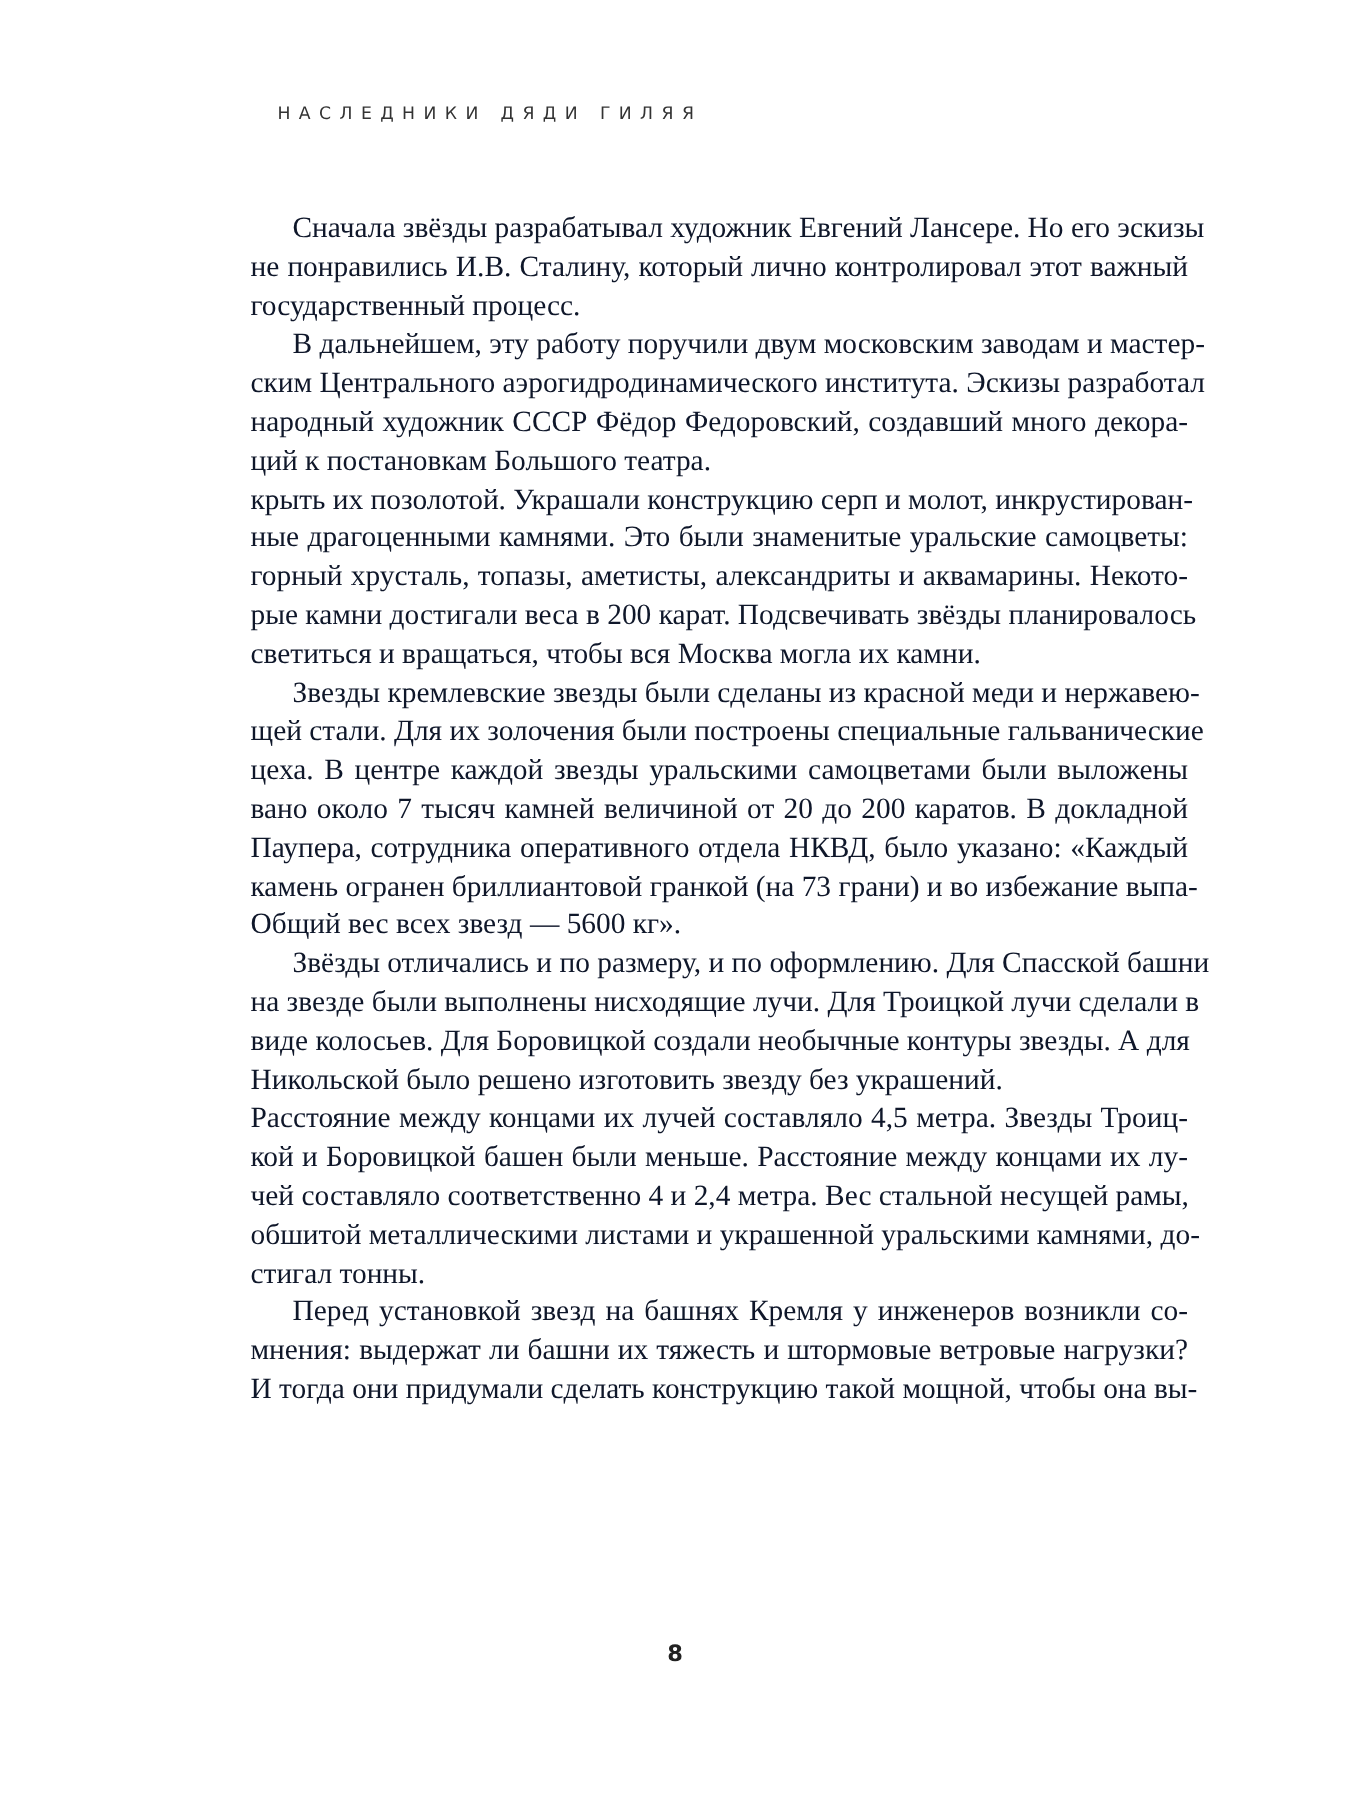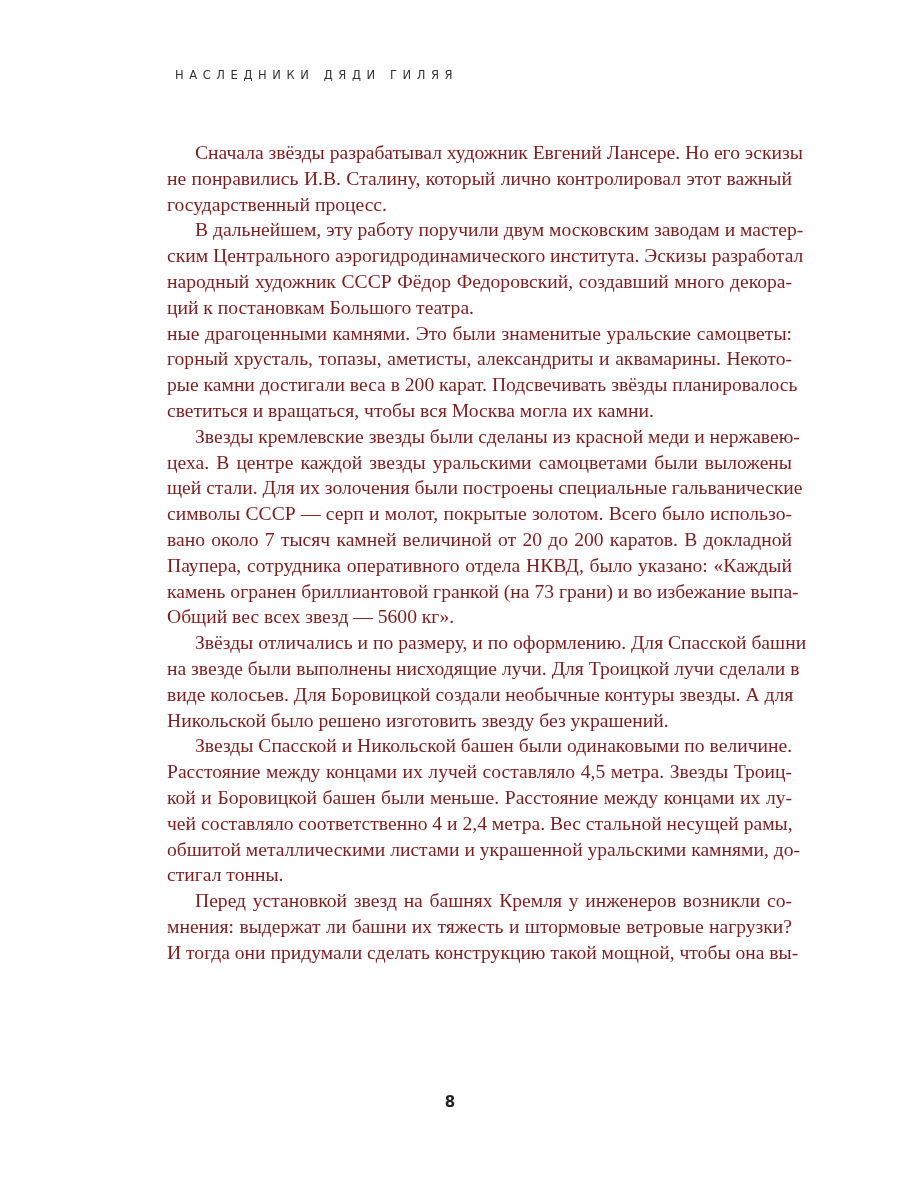--- a/index.html
+++ b/index.html
@@ -1,28 +1,28 @@
 <!DOCTYPE html>
 <html><head>
 <meta charset="utf-8">
 <style>
   html, body { margin: 0; padding: 0; }
   body {
     width: 900px; height: 1200px; background: #ffffff; position: relative;
     overflow: hidden; color: #231f20;
   }
   .running-head {
-    position: absolute; left: 175px; top: 68px;
+    position: absolute; left: 185px; top: 68px;
     font-family: "DejaVu Sans", sans-serif; font-size: 11.5px;
     letter-spacing: 5.6px; color: #333; text-transform: uppercase;
   }
   .body-text {
     position: absolute; left: 167px; top: 140px; width: 625px;
     font-family: "Liberation Serif", serif; font-size: 19.6px;
-    color: #7f1d1d;
+    color: #0f172a;
   }
   .line {
     height: 25.8px; line-height: 25.8px; white-space: nowrap;
     text-align: justify; text-align-last: justify;
   }
   .line.indent { padding-left: 28px; }
   .line.last { text-align-last: left; }
   .page-number {
     position: absolute; left: 0; width: 900px; top: 1093px; text-align: center;
     font-family: "DejaVu Sans", sans-serif; font-weight: bold; font-size: 15px; color: #222;
@@ -40,43 +40,42 @@
       <div class="line">не понравились И.В. Сталину, который лично контролировал этот важный</div>
       <div class="line last">государственный процесс.</div>
     </div>
     <div>
       <div class="line indent">В дальнейшем, эту работу поручили двум московским заводам и мастер-</div>
       <div class="line">ским Центрального аэрогидродинамического института. Эскизы разработал</div>
       <div class="line">народный художник СССР Фёдор Федоровский, создавший много декора-</div>
       <div class="line last">ций к постановкам Большого театра.</div>
     </div>
     <div>
+      <div class="line">крыть их позолотой. Украшали конструкцию серп и молот, инкрустирован-</div>
       <div class="line">ные драгоценными камнями. Это были знаменитые уральские самоцветы:</div>
       <div class="line">горный хрусталь, топазы, аметисты, александриты и аквамарины. Некото-</div>
       <div class="line">рые камни достигали веса в 200 карат. Подсвечивать звёзды планировалось</div>
       <div class="line last">светиться и вращаться, чтобы вся Москва могла их камни.</div>
     </div>
     <div>
       <div class="line indent">Звезды кремлевские звезды были сделаны из красной меди и нержавею-</div>
+      <div class="line">щей стали. Для их золочения были построены специальные гальванические</div>
       <div class="line">цеха. В центре каждой звезды уральскими самоцветами были выложены</div>
-      <div class="line">щей стали. Для их золочения были построены специальные гальванические</div>
-      <div class="line">символы СССР — серп и молот, покрытые золотом. Всего было использо-</div>
       <div class="line">вано около 7 тысяч камней величиной от 20 до 200 каратов. В докладной</div>
       <div class="line">Паупера, сотрудника оперативного отдела НКВД, было указано: «Каждый</div>
       <div class="line">камень огранен бриллиантовой гранкой (на 73 грани) и во избежание выпа-</div>
       <div class="line last">Общий вес всех звезд — 5600 кг».</div>
     </div>
     <div>
       <div class="line indent">Звёзды отличались и по размеру, и по оформлению. Для Спасской башни</div>
       <div class="line">на звезде были выполнены нисходящие лучи. Для Троицкой лучи сделали в</div>
       <div class="line">виде колосьев. Для Боровицкой создали необычные контуры звезды. А для</div>
       <div class="line last">Никольской было решено изготовить звезду без украшений.</div>
     </div>
     <div>
-      <div class="line indent">Звезды Спасской и Никольской башен были одинаковыми по величине.</div>
       <div class="line">Расстояние между концами их лучей составляло 4,5 метра. Звезды Троиц-</div>
       <div class="line">кой и Боровицкой башен были меньше. Расстояние между концами их лу-</div>
       <div class="line">чей составляло соответственно 4 и 2,4 метра. Вес стальной несущей рамы,</div>
       <div class="line">обшитой металлическими листами и украшенной уральскими камнями, до-</div>
       <div class="line last">стигал тонны.</div>
     </div>
     <div>
       <div class="line indent">Перед установкой звезд на башнях Кремля у инженеров возникли со-</div>
       <div class="line">мнения: выдержат ли башни их тяжесть и штормовые ветровые нагрузки?</div>
       <div class="line">И тогда они придумали сделать конструкцию такой мощной, чтобы она вы-</div>

